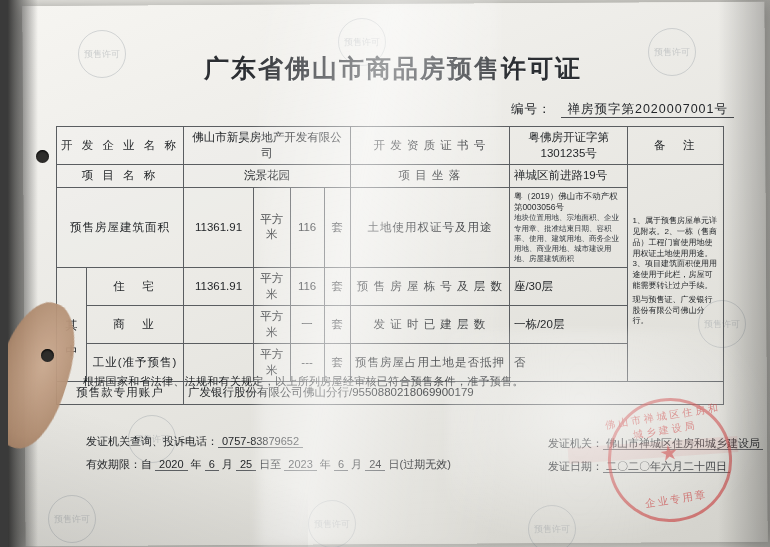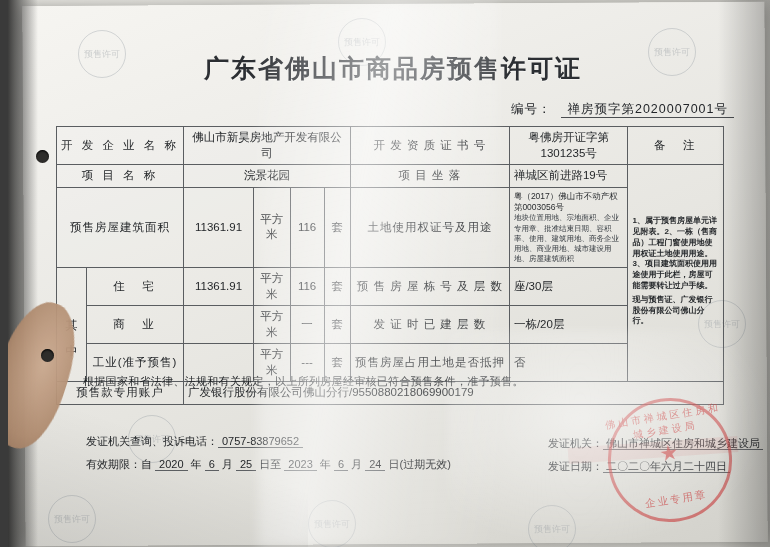--- a/index.html
+++ b/index.html
@@ -83,21 +83,21 @@
     line-height:1.35;
   }
   .lbl-cell{text-align:center;letter-spacing:3px;white-space:nowrap;font-size:11.5px;}
   .lbl-cell.tight{letter-spacing:1px;border-radius:9px;}
   .val-cell{text-align:center;font-size:11.5px;}
   .val-left{text-align:left;padding-left:8px;}
   .tiny{font-size:8.5px;line-height:1.3;color:#2a2d30;text-align:left;}
   .vert{writing-mode:vertical-rl;text-orientation:upright;letter-spacing:6px;
         text-align:center;font-size:12px;}
   .remark{font-size:8px;line-height:1.45;text-align:left;padding:4px 5px;color:#26292c;}
-  .remark p{margin:0 0 3px 0;font-weight:bold;}
+  .remark p{margin:0 0 3px 0;}
   .blurtext{font-size:7.5px;line-height:1.35;color:#343a40;}
 
   .note{
     position:absolute;left:75px;top:374px;width:620px;
     font-size:11px;color:#1f2225;letter-spacing:.3px;
   }
   .footL{position:absolute;left:78px;top:430px;font-size:11px;color:#1f2225;line-height:2.1;}
   .footL .u{border-bottom:1px solid #5d6063;padding:0 4px;}
   .footR{position:absolute;left:540px;top:432px;font-size:11px;color:#1f2225;line-height:2.1;}
   .footR .u{border-bottom:1px solid #5d6063;padding:0 3px;}
@@ -186,21 +186,21 @@
     </tr>
 
     <tr>
       <td class="lbl-cell tight" colspan="2">预售房屋建筑面积</td>
       <td class="val-cell" style="width:72px">11361.91</td>
       <td class="val-cell" style="width:40px">平方米</td>
       <td class="val-cell" style="width:30px">116</td>
       <td class="val-cell" style="width:22px">套</td>
       <td class="lbl-cell tight">土地使用权证号及用途</td>
       <td class="tiny">
-        <div>粤（2017）佛山市不动产权第0003056号</div>
+        <div>粤（2019）佛山市不动产权第0003056号</div>
         <div class="blurtext">地块位置用地、宗地面积、企业专用章、批准结束日期、容积率、使用、建筑用地、商务企业用地、商业用地、城市建设用地、房屋建筑面积</div>
       </td>
     </tr>
 
     <tr>
       <td class="vert" rowspan="3" style="width:22px">其 中</td>
       <td class="lbl-cell" style="width:74px">住　宅</td>
       <td class="val-cell">11361.91</td>
       <td class="val-cell">平方米</td>
       <td class="val-cell">116</td>

